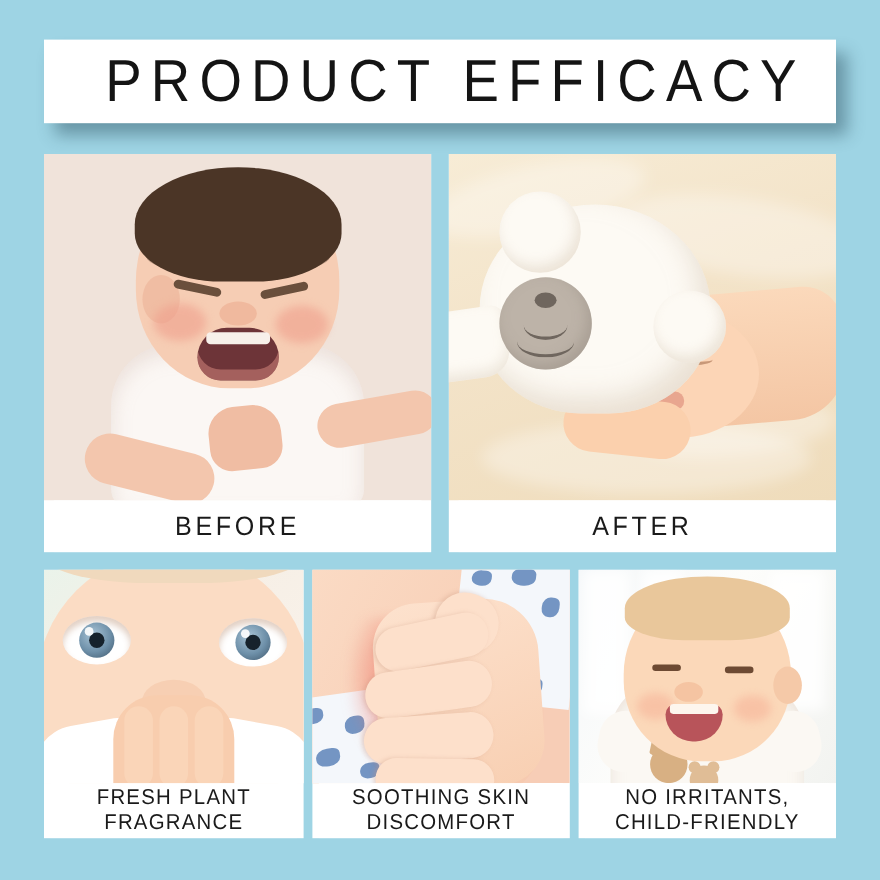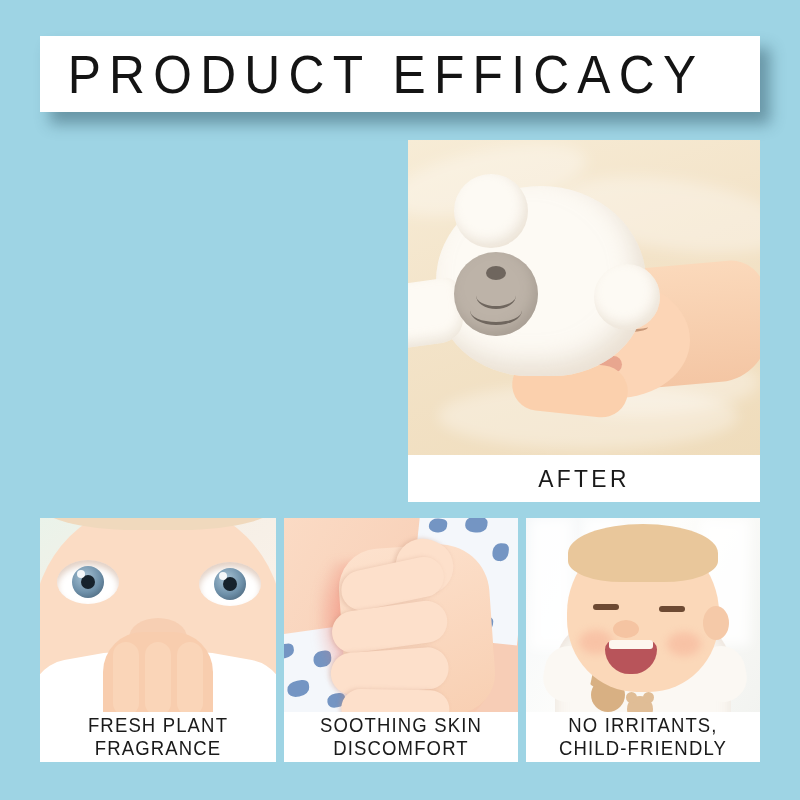--- a/index.html
+++ b/index.html
@@ -24,21 +24,21 @@
   .title-banner {
     position: absolute;
     left: 40px;
     top: 36px;
     width: 720px;
     height: 76px;
     background: #ffffff;
     box-shadow: 10px 12px 14px rgba(40, 75, 90, 0.45);
     display: flex;
     align-items: center;
-    justify-content: flex-start;
+    justify-content: flex-end;
   }
   .title-text {
     font-family: "Liberation Sans", sans-serif;
     font-weight: 300;
     font-size: 54px;
     letter-spacing: 9px;
     color: #141414;
     transform: scaleX(0.92);
     white-space: nowrap;
     line-height: 1;
@@ -322,20 +322,45 @@
 </style>
 </head>
 <body>
 
 <div class="poster">
 
   <div class="title-banner">
     <div class="title-text">PRODUCT EFFICACY</div>
   </div>
 
+  <div class="panel" id="panel-before">
+    <div class="photo">
+      <div class="art-crying">
+        <div class="cry-body"></div>
+        <div class="cry-arm-l"></div>
+        <div class="cry-arm-r"></div>
+        <div class="cry-hand"></div>
+        <div class="cry-head">
+          <div class="cry-ear"></div>
+          <div class="cry-cheek l"></div>
+          <div class="cry-cheek r"></div>
+          <div class="cry-brow l"></div>
+          <div class="cry-brow r"></div>
+          <div class="cry-eye l"></div>
+          <div class="cry-eye r"></div>
+          <div class="cry-nose"></div>
+          <div class="cry-mouth"></div>
+          <div class="cry-hair"></div>
+        </div>
+      </div>
+    </div>
+    <div class="caption caption-big">
+      <span>BEFORE</span>
+    </div>
+  </div>
 
   <div class="panel" id="panel-after">
     <div class="photo">
       <div class="art-sleep">
         <div class="blanket-fold bf1"></div>
         <div class="blanket-fold bf2"></div>
         <div class="blanket-fold bf3"></div>
         <div class="blanket-fold bf4"></div>
         <div class="sl-body"></div>
         <div class="sl-head">

